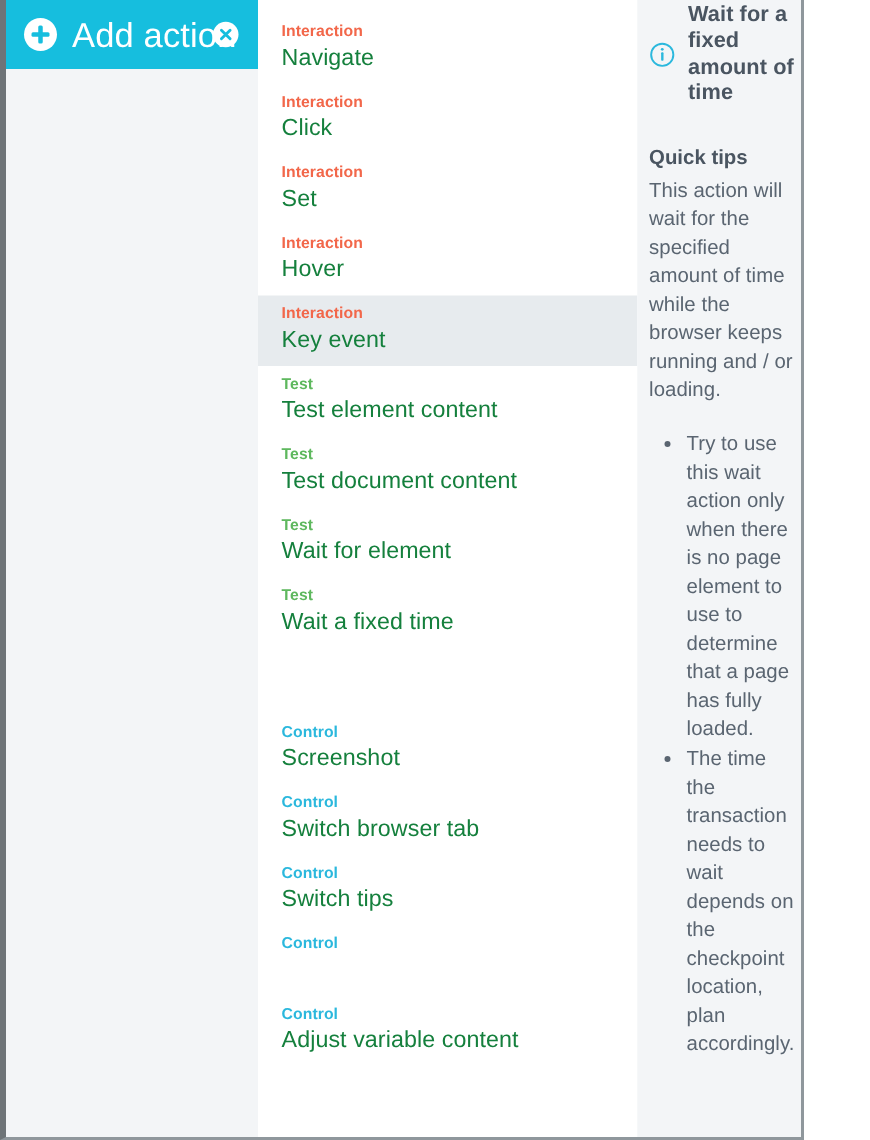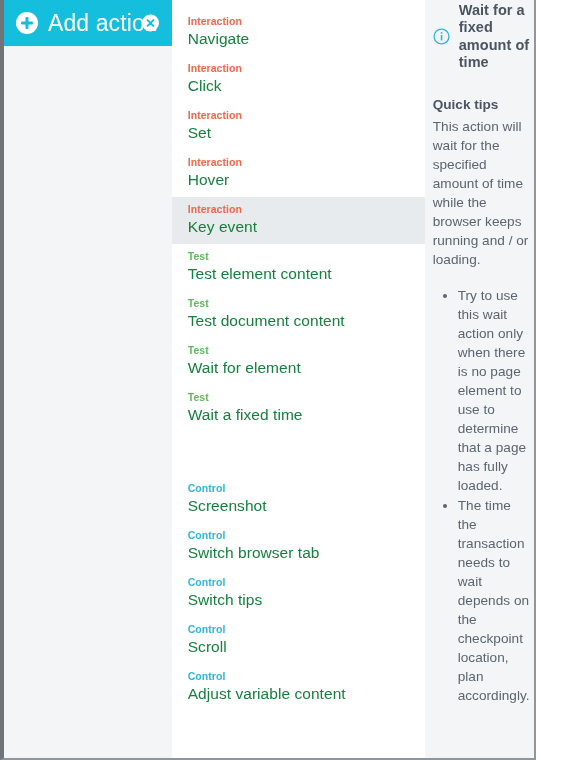--- a/index.html
+++ b/index.html
@@ -294,21 +294,20 @@
         <div class="action-label">Switch browser tab</div>
       </div>
 
       <div class="action-item">
         <div class="action-cat cat-control">Control</div>
         <div class="action-label">Switch tips</div>
       </div>
 
       <div class="action-item">
         <div class="action-cat cat-control">Control</div>
-        <div class="action-label">Scroll</div>
       </div>
 
       <div class="action-item">
         <div class="action-cat cat-control">Control</div>
         <div class="action-label">Adjust variable content</div>
       </div>
 
     </div>
 
     <div id="detail">

